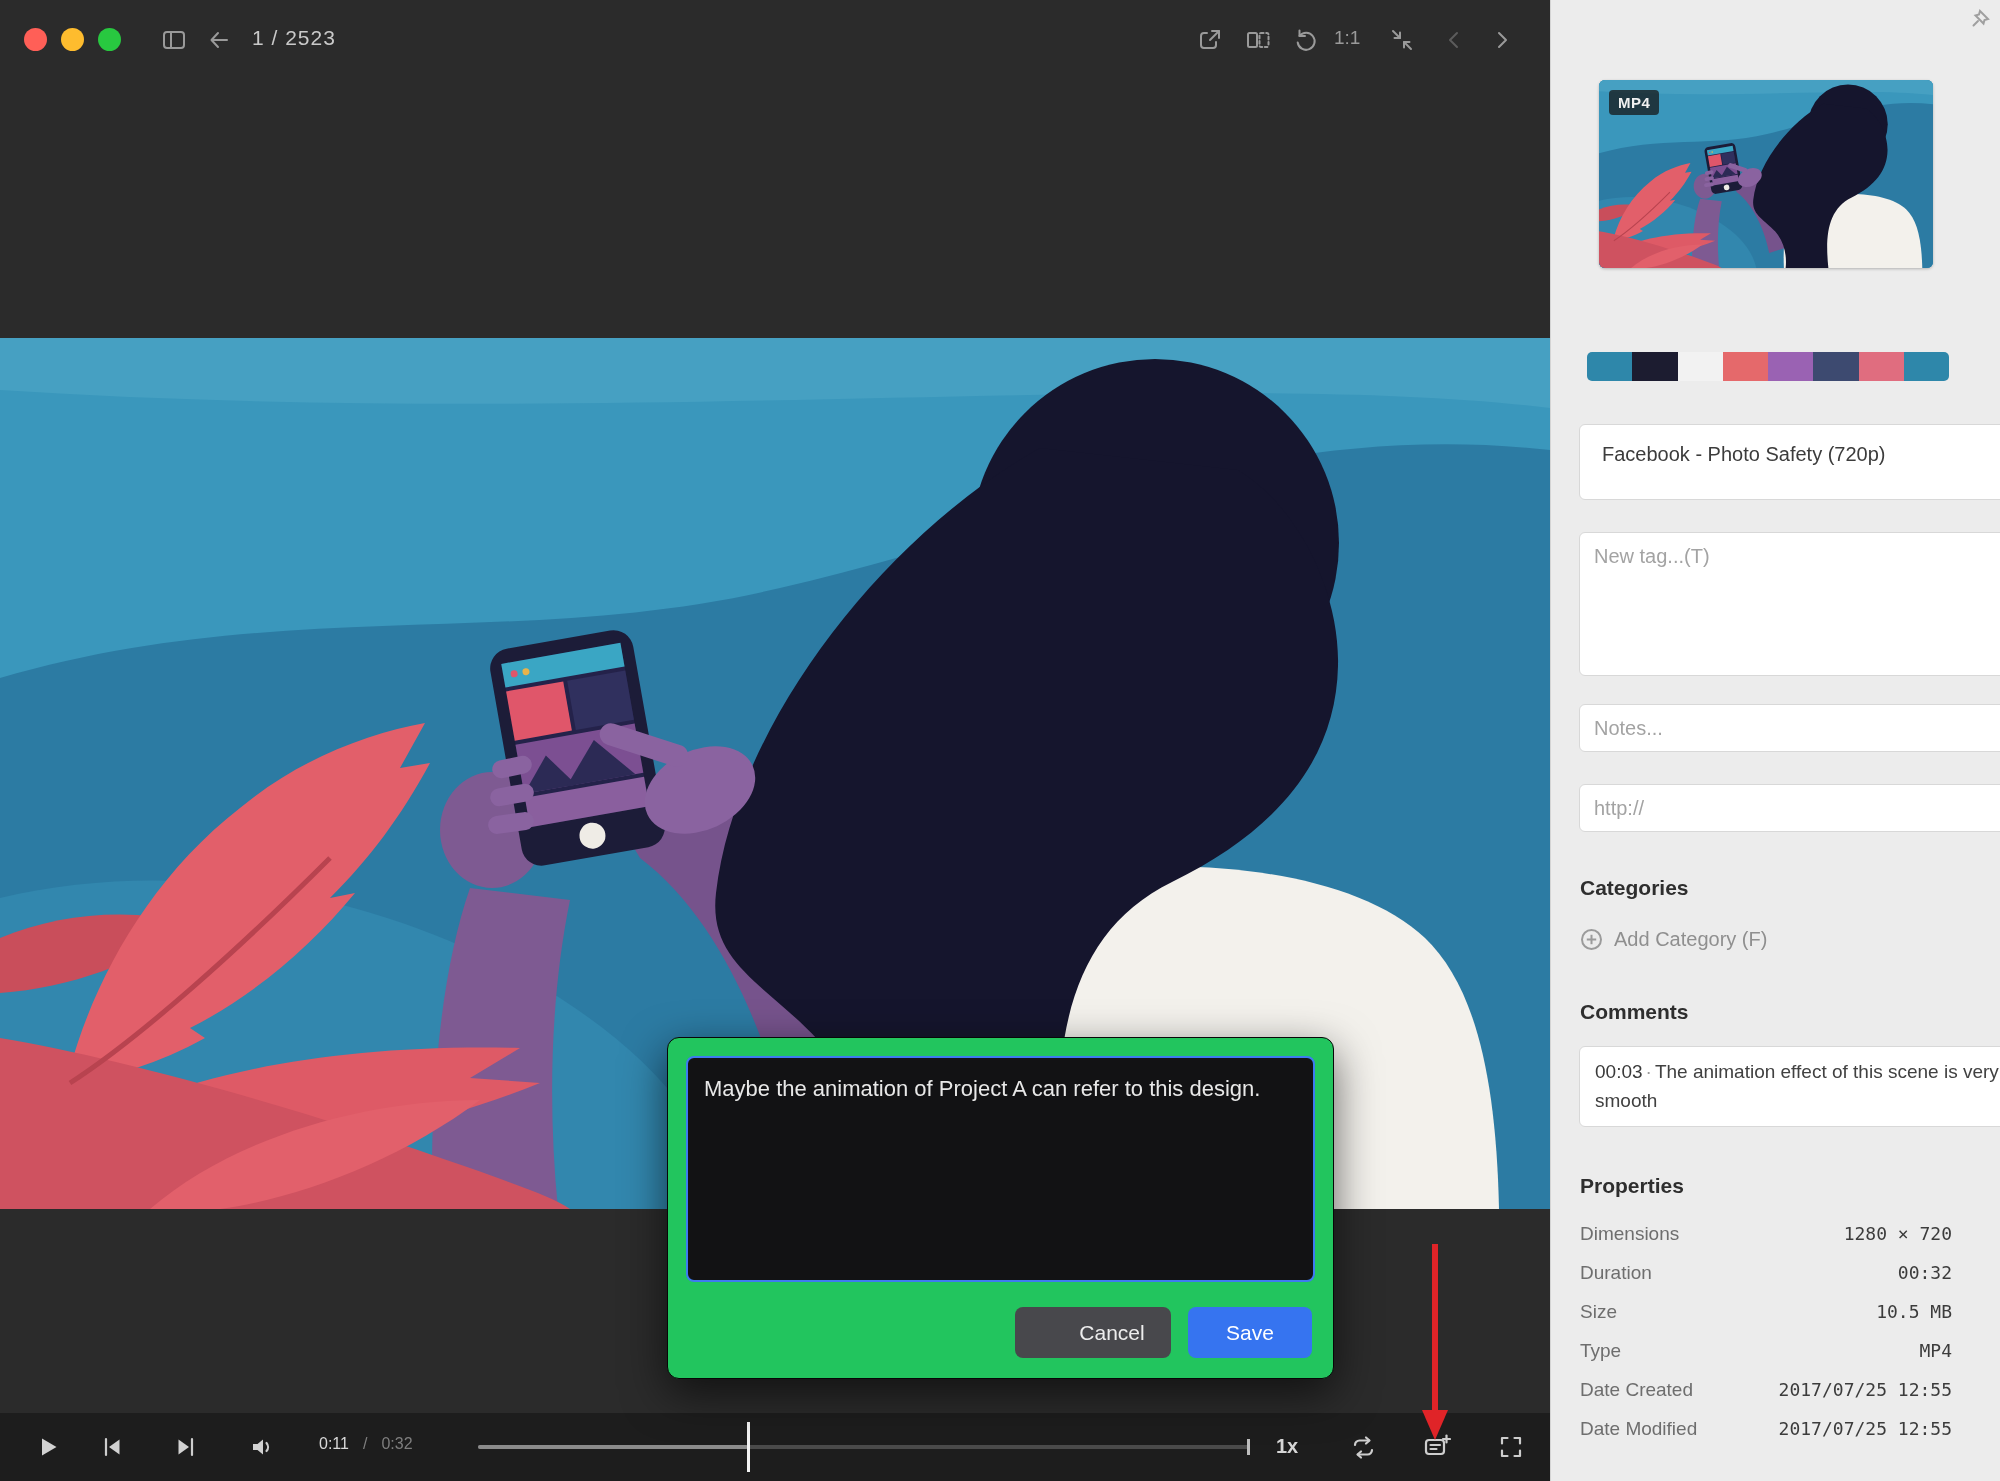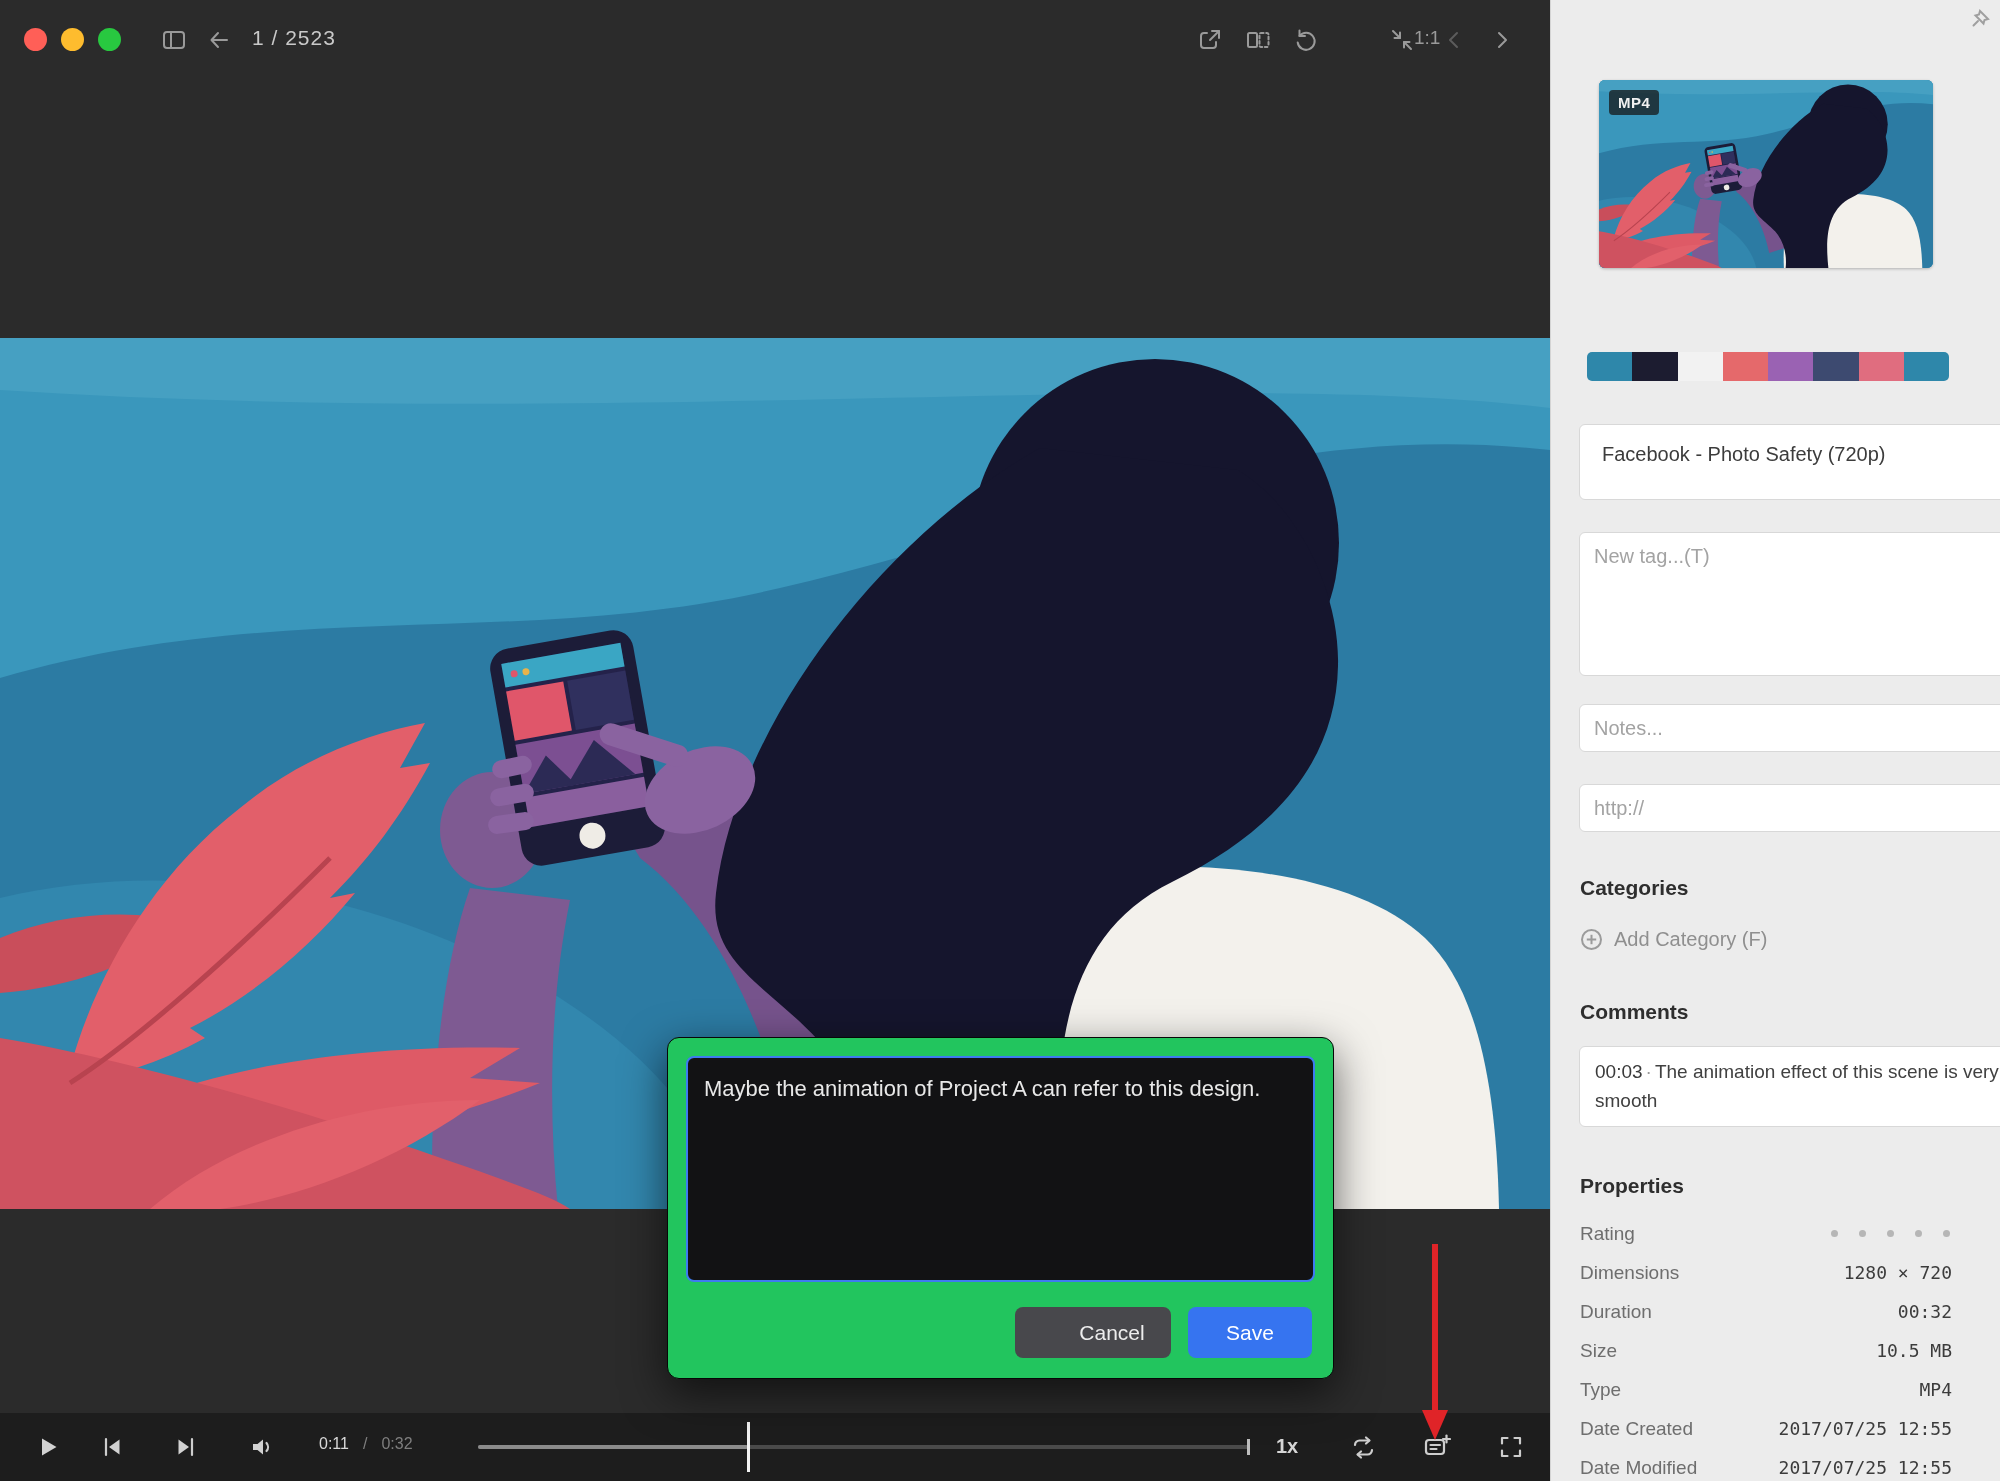--- a/index.html
+++ b/index.html
@@ -10,21 +10,21 @@
   .main{position:absolute;left:0;top:0;width:1550px;height:1481px;background:#2b2b2b;}
 
   .topbar{position:absolute;left:0;top:0;width:1550px;height:80px;}
   .traffic{position:absolute;left:24px;top:28px;display:flex;gap:14px;}
   .light{width:23px;height:23px;border-radius:50%;border:none;padding:0;cursor:pointer;}
   .light.red{background:#ff5f57}.light.yellow{background:#febc2e}.light.green{background:#28c840}
   .tb-ic{position:absolute;top:24px;width:32px;height:32px;display:flex;align-items:center;justify-content:center;cursor:pointer;}
   .tb-ic svg{stroke:#9a9a9a;fill:none;stroke-width:2;stroke-linecap:round;stroke-linejoin:round;}
   .tb-ic.dim svg{stroke:#5c5c5c;}
   .counter{position:absolute;left:252px;top:26px;font-size:21px;color:#c9c9c9;letter-spacing:1px;}
-  .zoom-ratio{position:absolute;top:27px;left:1414px;font-size:19px;color:#9a9a9a;cursor:pointer;}
+  .zoom-ratio{position:absolute;top:27px;left:1334px;font-size:19px;color:#9a9a9a;cursor:pointer;}
 
   
   .stage{position:absolute;left:0;top:338px;width:1550px;height:871px;overflow:hidden;}
   .stage svg{display:block;}
 
   
   .playbar{position:absolute;left:0;top:1413px;width:1550px;height:68px;background:#1d1d1d;}
   .pb-ic{position:absolute;top:17px;width:34px;height:34px;display:flex;align-items:center;justify-content:center;cursor:pointer;}
   .pb-ic svg{stroke:#cdcdcd;fill:none;stroke-width:2.2;stroke-linecap:round;stroke-linejoin:round;}
   .time{position:absolute;left:319px;top:22px;font-size:16px;display:flex;gap:14px;text-align:right;}
@@ -344,30 +344,20 @@
     <div class="sec-h" style="top:1000px">Comments</div>
 
     <div class="sb-box comment-box">
       <span class="ctime">00:03</span><span class="csep">·</span><span>The animation effect of this scene is very smooth</span>
     </div>
 
     <div class="sec-h" style="top:1174px">Properties</div>
 
     <div class="props">
       <div class="prow">
-        <span class="plabel">Rating</span>
-        <span class="dots">
-          <span class="dot"></span>
-          <span class="dot"></span>
-          <span class="dot"></span>
-          <span class="dot"></span>
-          <span class="dot"></span>
-        </span>
-      </div>
-      <div class="prow">
         <span class="plabel">Dimensions</span>
         <span class="pvalue">1280 × 720</span>
       </div>
       <div class="prow">
         <span class="plabel">Duration</span>
         <span class="pvalue">00:32</span>
       </div>
       <div class="prow">
         <span class="plabel">Size</span>
         <span class="pvalue">10.5 MB</span>

